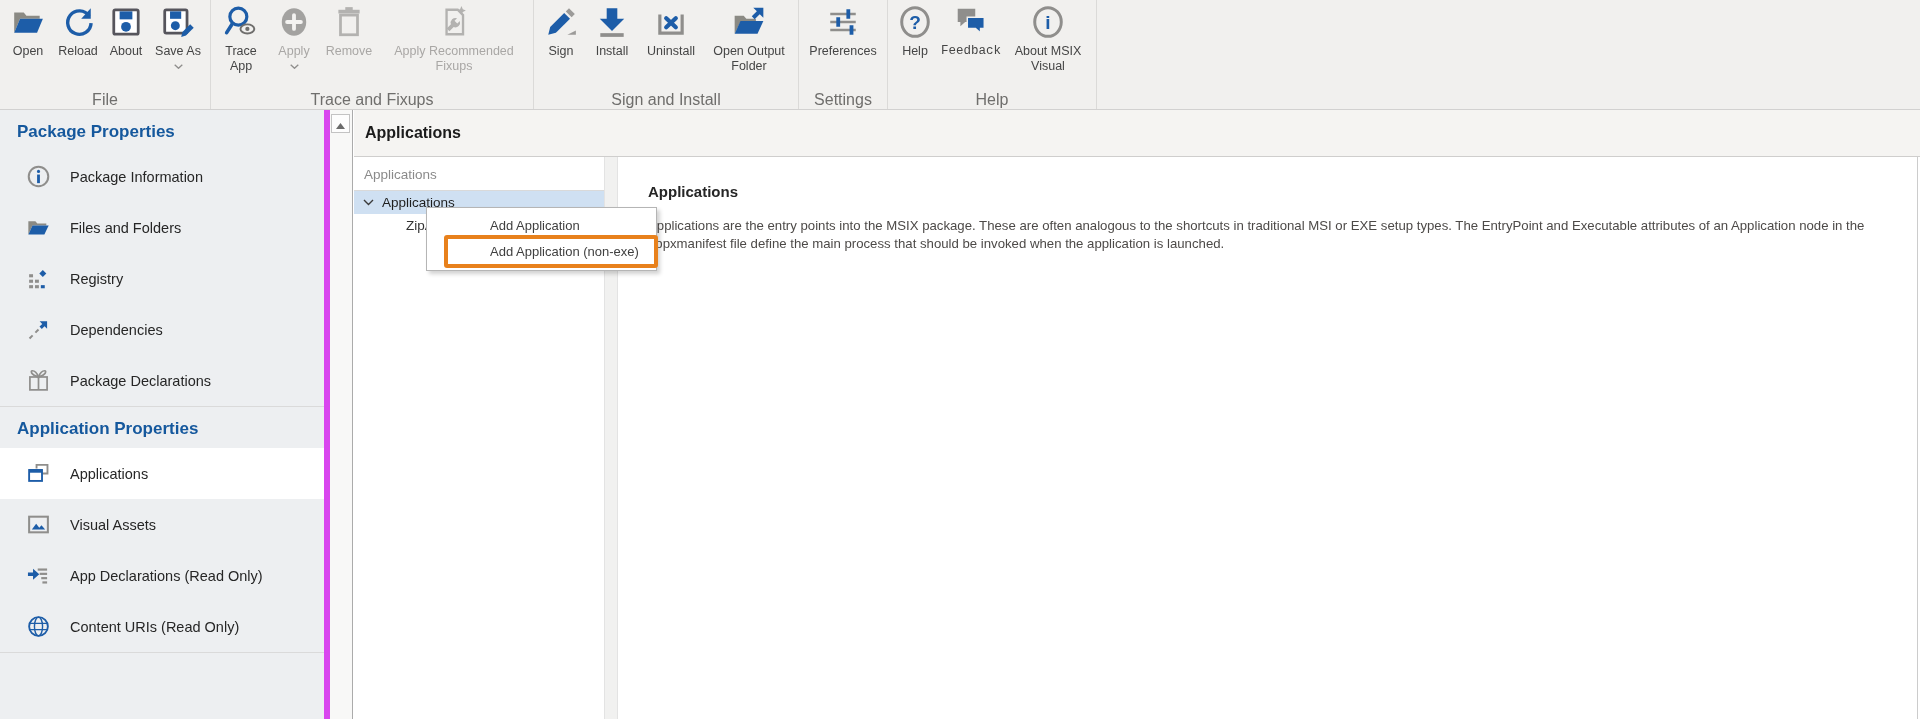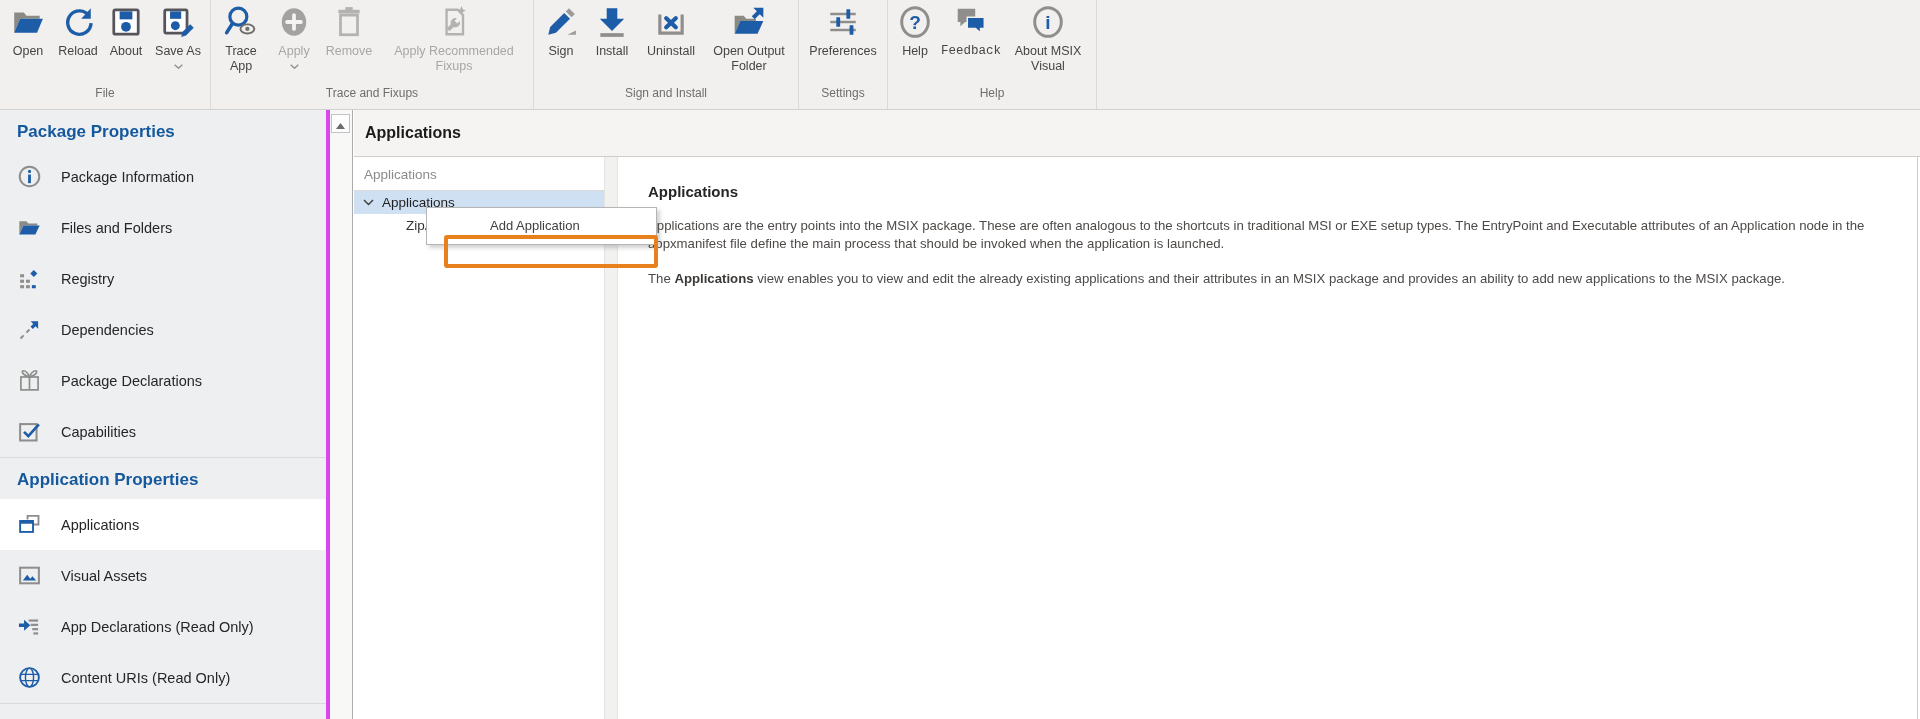--- a/index.html
+++ b/index.html
@@ -9,34 +9,34 @@
     background:#ffffff;-webkit-font-smoothing:antialiased;
   }
   
   .ribbon{
     position:absolute;left:0;top:0;width:1920px;height:110px;
     background:#f1f0ee;border-bottom:1px solid #d2d1d0;
     display:flex;box-sizing:border-box;
   }
   .ribbon-group{display:flex;flex-direction:column;border-right:1px solid #dbdad8;padding:0 3px;box-sizing:border-box}
   .rg-buttons{display:flex;flex:1;align-items:flex-start}
-  .rg-label{text-align:center;font-size:12px;color:#6f6e6c;height:15px;line-height:15px;margin-bottom:8px;white-space:nowrap}
+  .rg-label{text-align:center;font-size:16px;color:#6f6e6c;height:15px;line-height:15px;margin-bottom:2px;white-space:nowrap}
   .rbtn{display:flex;flex-direction:column;align-items:center;padding-top:5px;cursor:pointer;box-sizing:border-box}
   .rbtn .ricon{width:34px;height:34px;display:block}
   .rbtn .ricon svg{width:34px;height:34px;display:block}
   .rbtn .rlabel{font-size:12.5px;color:#454545;text-align:center;line-height:15px;margin-top:5px}
   .rbtn.disabled .rlabel{color:#a9a7a5}
   .rbtn .rchevron{margin-top:2px;line-height:5px}
   
   .sidebar{
     position:absolute;left:0;top:110px;bottom:0;width:330px;
-    background:#edeff1;border-right:4px solid #d946ef;box-sizing:border-box;overflow:hidden;
+    background:#edeff1;border-right:6px solid #d946ef;box-sizing:border-box;overflow:hidden;
   }
   .sb-heading{font-size:17px;font-weight:bold;color:#15589d;padding:12px 0 9px 17px}
-  .sb-item{height:51px;display:flex;align-items:center;padding-left:17px;gap:19px;font-size:14.5px;color:#262626;cursor:pointer}
+  .sb-item{height:51px;display:flex;align-items:center;padding-left:26px;gap:19px;font-size:14.5px;color:#262626;cursor:pointer}
   .sb-item.selected{background:#ffffff}
   .sb-icon{width:25px;height:25px;flex:0 0 25px}
   .sb-icon svg{width:25px;height:25px;display:block}
   .sb-sep{border-top:1px solid #dadada;margin:0}
   
   .side-scroll{
     position:absolute;left:330px;top:110px;bottom:0;width:23px;
     background:#f8f8f7;border-right:1px solid #ababab;box-sizing:border-box;
   }
   .scroll-up-btn{
@@ -328,29 +328,20 @@
       <span class="sb-icon">
         <svg viewBox="0 0 32 32" fill="none" stroke="#8f8e8c" stroke-width="2.2">
           <rect x="5" y="11.5" width="22" height="16.5"></rect>
           <path d="M16 11.5v16.5"></path>
           <path d="M16 11.5C14 6 11 3.5 8 3.5c-2 0-2.5 5 8 8z"></path>
           <path d="M16 11.5C18 6 21 3.5 24 3.5c2 0 2.5 5-8 8z"></path>
         </svg>
       </span>
       <span>Package Declarations</span>
     </div>
-    <div class="sb-item">
-      <span class="sb-icon">
-        <svg viewBox="0 0 32 32">
-          <rect x="4" y="6.5" width="21" height="21" fill="none" stroke="#8f8e8c" stroke-width="2.6"></rect>
-          <path fill="none" stroke="#1d5da8" stroke-width="3.4" d="M9 16.5l5.5 5.5L28 7"></path>
-        </svg>
-      </span>
-      <span>Capabilities</span>
-    </div>
     <div class="sb-sep"></div>
     <div class="sb-heading">Application Properties</div>
     <div class="sb-item selected">
       <span class="sb-icon">
         <svg viewBox="0 0 32 32">
           <path fill="none" stroke="#8f8e8c" stroke-width="2.4" d="M13.5 9.5V5h14v11h-6.5"></path>
           <rect x="4" y="11.5" width="16.5" height="14" fill="none" stroke="#1d5da8" stroke-width="2.4"></rect>
           <path fill="#1d5da8" d="M4 10.5h16.5v4.5H4z"></path>
         </svg>
       </span>
@@ -422,22 +413,22 @@
       <div class="tree-child">
         <span>ZipA</span>
       </div>
     </div>
 
     <div class="tree-scroll"></div>
 
     <div class="content">
       <div class="content-heading">Applications</div>
       <p>Applications are the entry points into the MSIX package. These are often analogous to the shortcuts in traditional MSI or EXE setup types. The EntryPoint and Executable attributes of an Application node in the appxmanifest file define the main process that should be invoked when the application is launched.</p>
-      <p><span>The </span><b>Applications</b><span> view enables you to view and edit the already existing applications and their attributes in an MSIX package and provides an ability to add new applications to the MSIX package.</span></p>
     </div>
 
   </div>
 </div>
 
 <div class="context-menu">
   <div class="menu-item">Add Application</div>
+  <div class="menu-item">Add Application (non-exe)</div>
   <div class="orange-box"></div>
 </div>
 
 </body></html>

